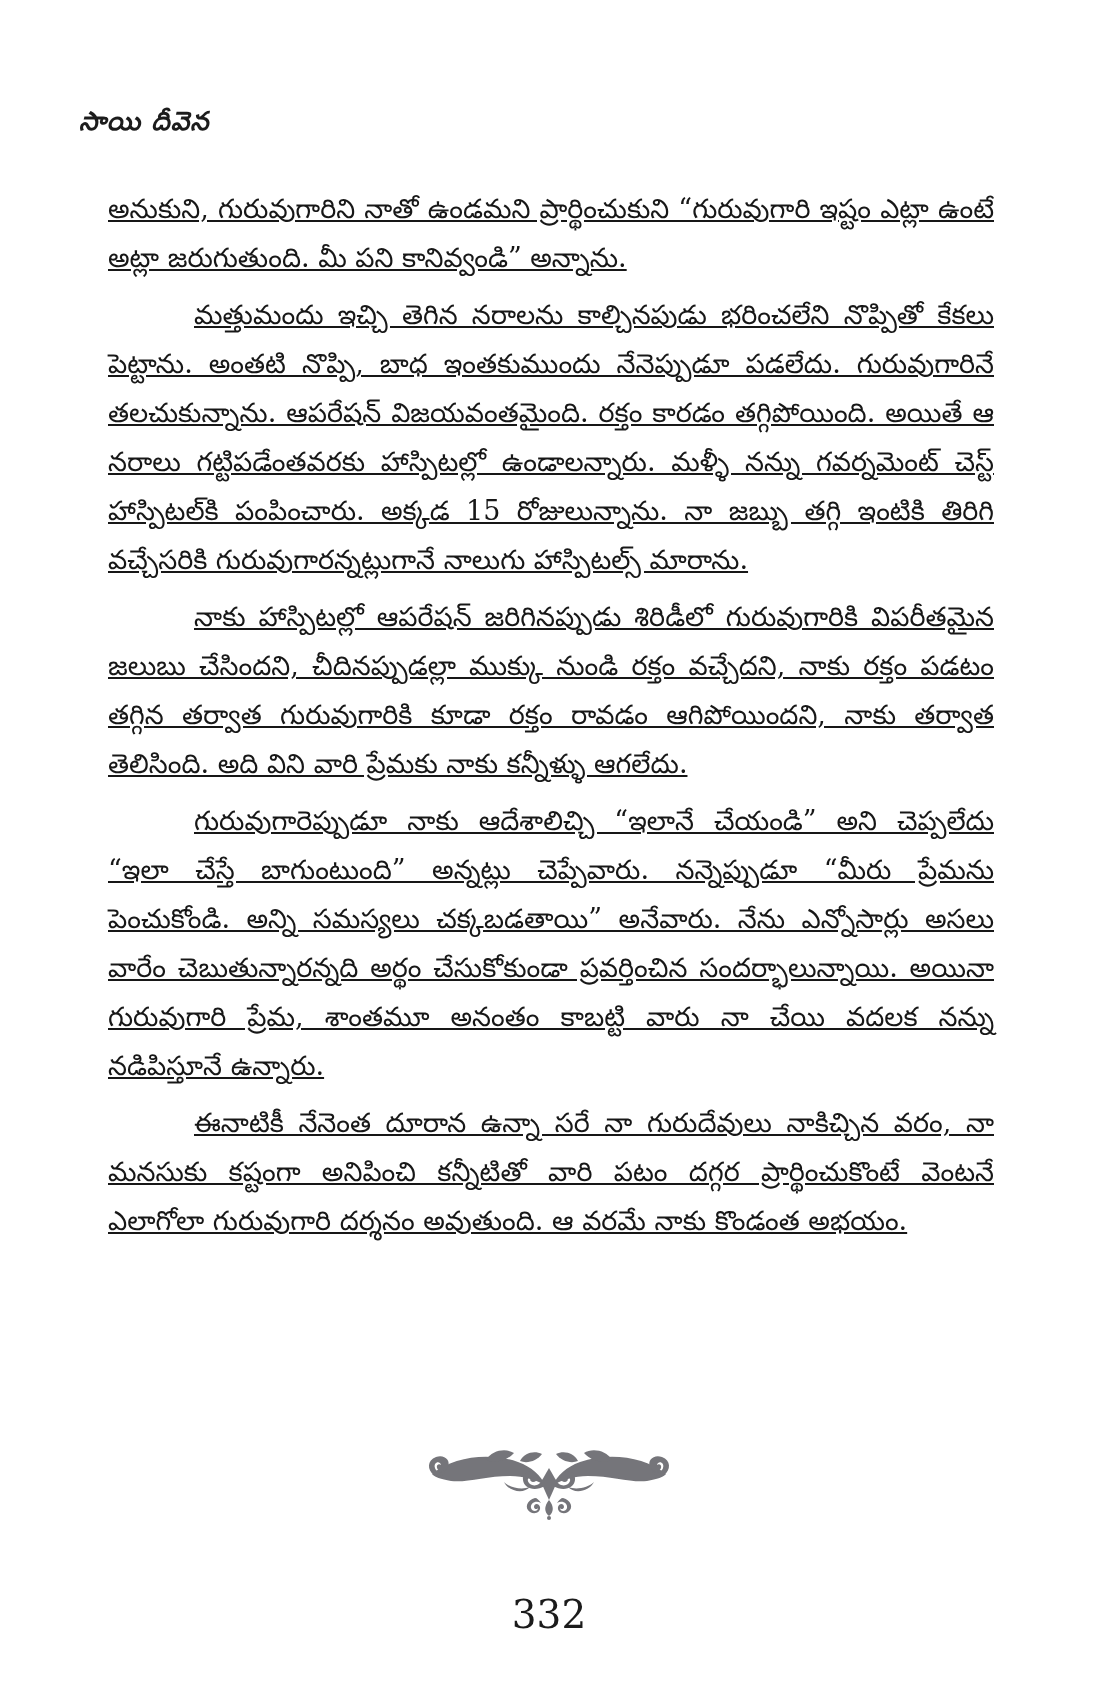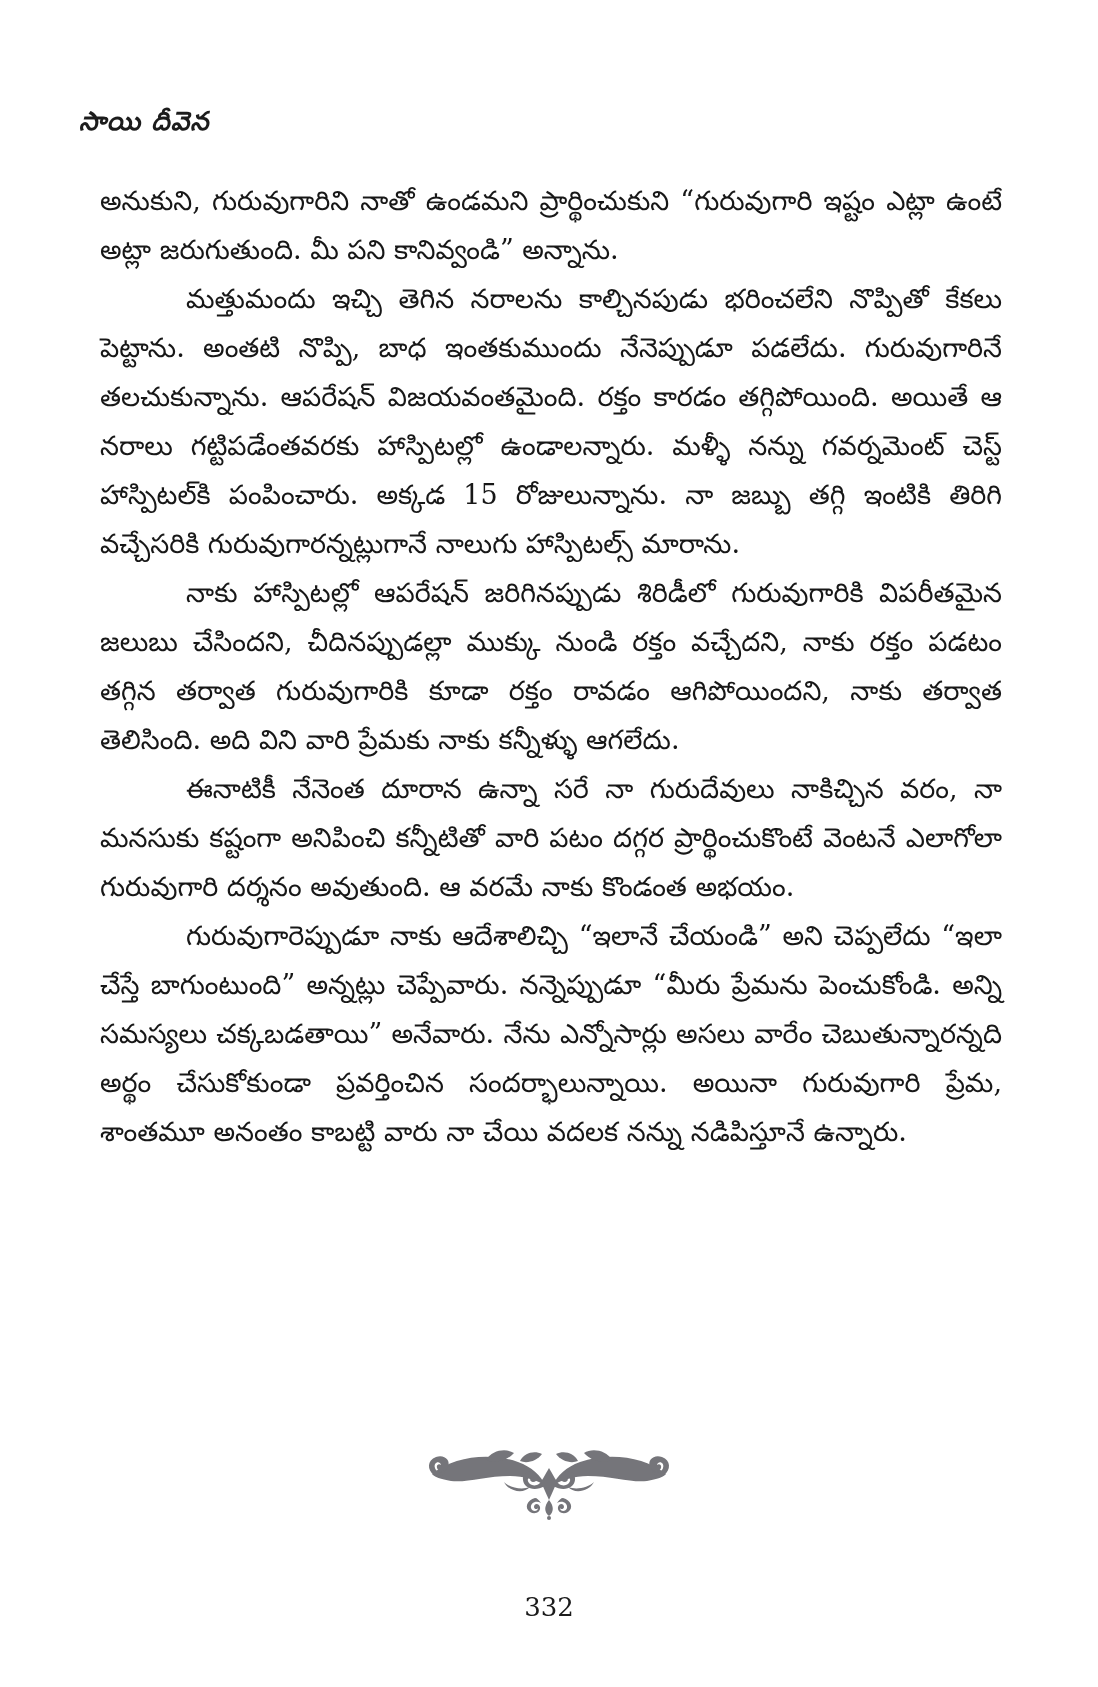--- a/index.html
+++ b/index.html
@@ -27,52 +27,52 @@
   .content {
     position: absolute;
     left: 100px;
     top: 176px;
     width: 902px;
     font-size: 27px;
     line-height: 49px;
     text-align: justify;
     color: #171717;
   }
-  .content p { margin: 0; padding: 0; }
+  .content p { margin: 8px; padding: 0; text-decoration: underline; }
   .content p.indent { text-indent: 86px; }
   .divider {
     position: absolute;
     left: 0;
     right: 0;
     top: 1448px;
     text-align: center;
     line-height: 0;
   }
   .page-number {
     position: absolute;
     left: 0;
     right: 0;
     top: 1592px;
     text-align: center;
     font-family: "DejaVu Serif", "Liberation Serif", serif;
-    font-size: 26px;
+    font-size: 39px;
     color: #1b1b1b;
   }
 </style>
 </head>
 <body>
 
 <div class="running-header">సాయి దీవెన</div>
 
 <div class="content">
   <p class="para">అనుకుని, గురువుగారిని నాతో ఉండమని ప్రార్థించుకుని “గురువుగారి ఇష్టం ఎట్లా ఉంటే అట్లా జరుగుతుంది. మీ పని కానివ్వండి” అన్నాను.</p>
   <p class="para indent">మత్తుమందు ఇచ్చి తెగిన నరాలను కాల్చినపుడు భరించలేని నొప్పితో కేకలు పెట్టాను. అంతటి నొప్పి, బాధ ఇంతకుముందు నేనెప్పుడూ పడలేదు. గురువుగారినే తలచుకున్నాను. ఆపరేషన్ విజయవంతమైంది. రక్తం కారడం తగ్గిపోయింది. అయితే ఆ నరాలు గట్టిపడేంతవరకు హాస్పిటల్లో ఉండాలన్నారు. మళ్ళీ నన్ను గవర్నమెంట్ చెస్ట్ హాస్పిటల్‌కి పంపించారు. అక్కడ 15 రోజులున్నాను. నా జబ్బు తగ్గి ఇంటికి తిరిగి వచ్చేసరికి గురువుగారన్నట్లుగానే నాలుగు హాస్పిటల్స్ మారాను.</p>
   <p class="para indent">నాకు హాస్పిటల్లో ఆపరేషన్ జరిగినప్పుడు శిరిడీలో గురువుగారికి విపరీతమైన జలుబు చేసిందని, చీదినప్పుడల్లా ముక్కు నుండి రక్తం వచ్చేదని, నాకు రక్తం పడటం తగ్గిన తర్వాత గురువుగారికి కూడా రక్తం రావడం ఆగిపోయిందని, నాకు తర్వాత తెలిసింది. అది విని వారి ప్రేమకు నాకు కన్నీళ్ళు ఆగలేదు.</p>
+  <p class="para indent">గురువుగారెప్పుడూ నాకు ఆదేశాలిచ్చి “ఇలానే చేయండి” అని చెప్పలేదు “ఇలా చేస్తే బాగుంటుంది” అన్నట్లు చెప్పేవారు. నన్నెప్పుడూ “మీరు ప్రేమను పెంచుకోండి. అన్ని సమస్యలు చక్కబడతాయి” అనేవారు. నేను ఎన్నోసార్లు అసలు వారేం చెబుతున్నారన్నది అర్థం చేసుకోకుండా ప్రవర్తించిన సందర్భాలున్నాయి. అయినా గురువుగారి ప్రేమ, శాంతమూ అనంతం కాబట్టి వారు నా చేయి వదలక నన్ను నడిపిస్తూనే ఉన్నారు.</p>
   <p class="para indent">ఈనాటికీ నేనెంత దూరాన ఉన్నా సరే నా గురుదేవులు నాకిచ్చిన వరం, నా మనసుకు కష్టంగా అనిపించి కన్నీటితో వారి పటం దగ్గర ప్రార్థించుకొంటే వెంటనే ఎలాగోలా గురువుగారి దర్శనం అవుతుంది. ఆ వరమే నాకు కొండంత అభయం.</p>
-  <p class="para indent">గురువుగారెప్పుడూ నాకు ఆదేశాలిచ్చి “ఇలానే చేయండి” అని చెప్పలేదు “ఇలా చేస్తే బాగుంటుంది” అన్నట్లు చెప్పేవారు. నన్నెప్పుడూ “మీరు ప్రేమను పెంచుకోండి. అన్ని సమస్యలు చక్కబడతాయి” అనేవారు. నేను ఎన్నోసార్లు అసలు వారేం చెబుతున్నారన్నది అర్థం చేసుకోకుండా ప్రవర్తించిన సందర్భాలున్నాయి. అయినా గురువుగారి ప్రేమ, శాంతమూ అనంతం కాబట్టి వారు నా చేయి వదలక నన్ను నడిపిస్తూనే ఉన్నారు.</p>
 </div>
 
 <div class="divider">
   <svg width="250" height="72" viewBox="0 0 250 72" aria-hidden="true">
     <g fill="#75757a" stroke="none">
       <g id="half-flourish">
 
         <path d="M8,26 C30,8 66,4 94,14 C108,19 117,28 121,37
                  C112,32 100,28 86,28 C62,28 42,35 27,33
                  C17,31 10,29 8,26 Z"></path>

